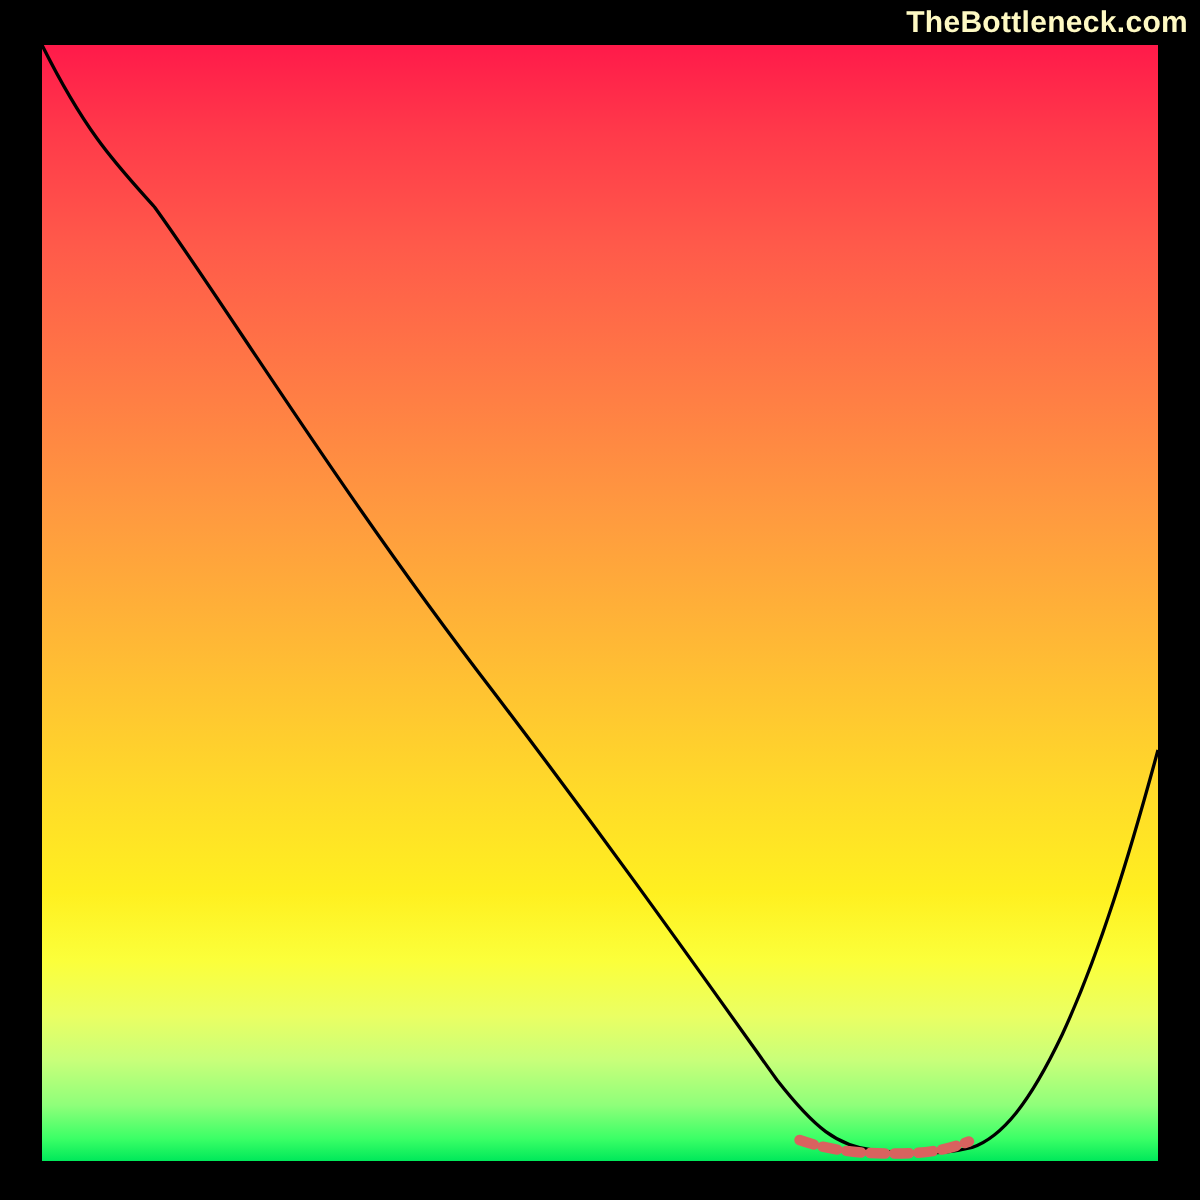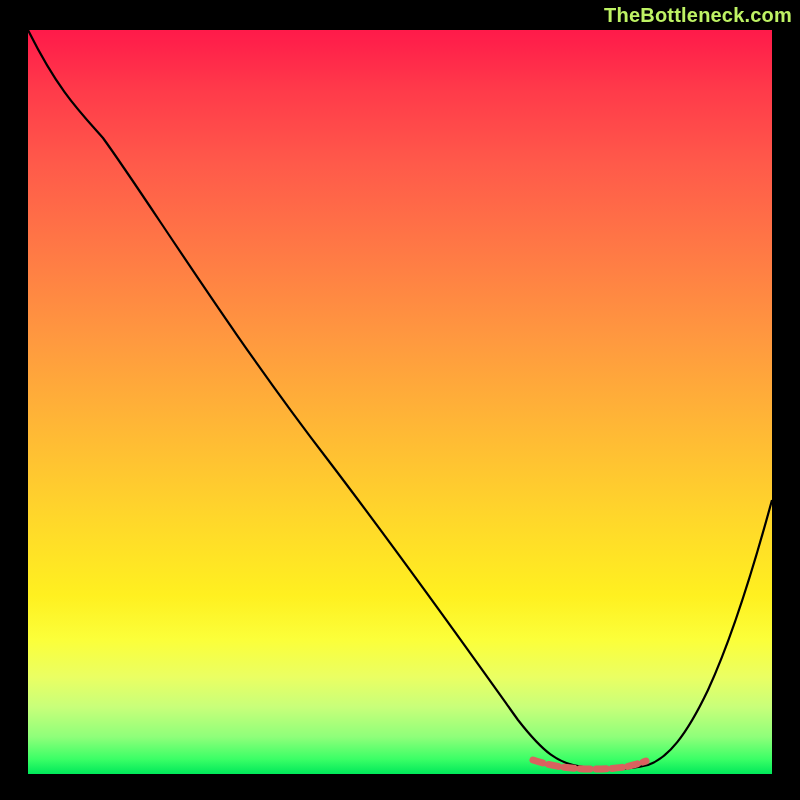--- a/index.html
+++ b/index.html
@@ -31,21 +31,21 @@
       #c8ff7a 91%,
       #8fff7a 95%,
       #3bff66 98%,
       #00e85a 100%
     );
   }
   .watermark {
     position: absolute;
     top: 4px;
     right: 8px;
-    color: #bef264;
+    color: #fef9c3;
     font-size: 20px;
     font-weight: 600;
     letter-spacing: 0.2px;
     z-index: 5;
   }
   svg.curve {
     position: absolute;
     left: 0;
     top: 0;
     width: 744px;

